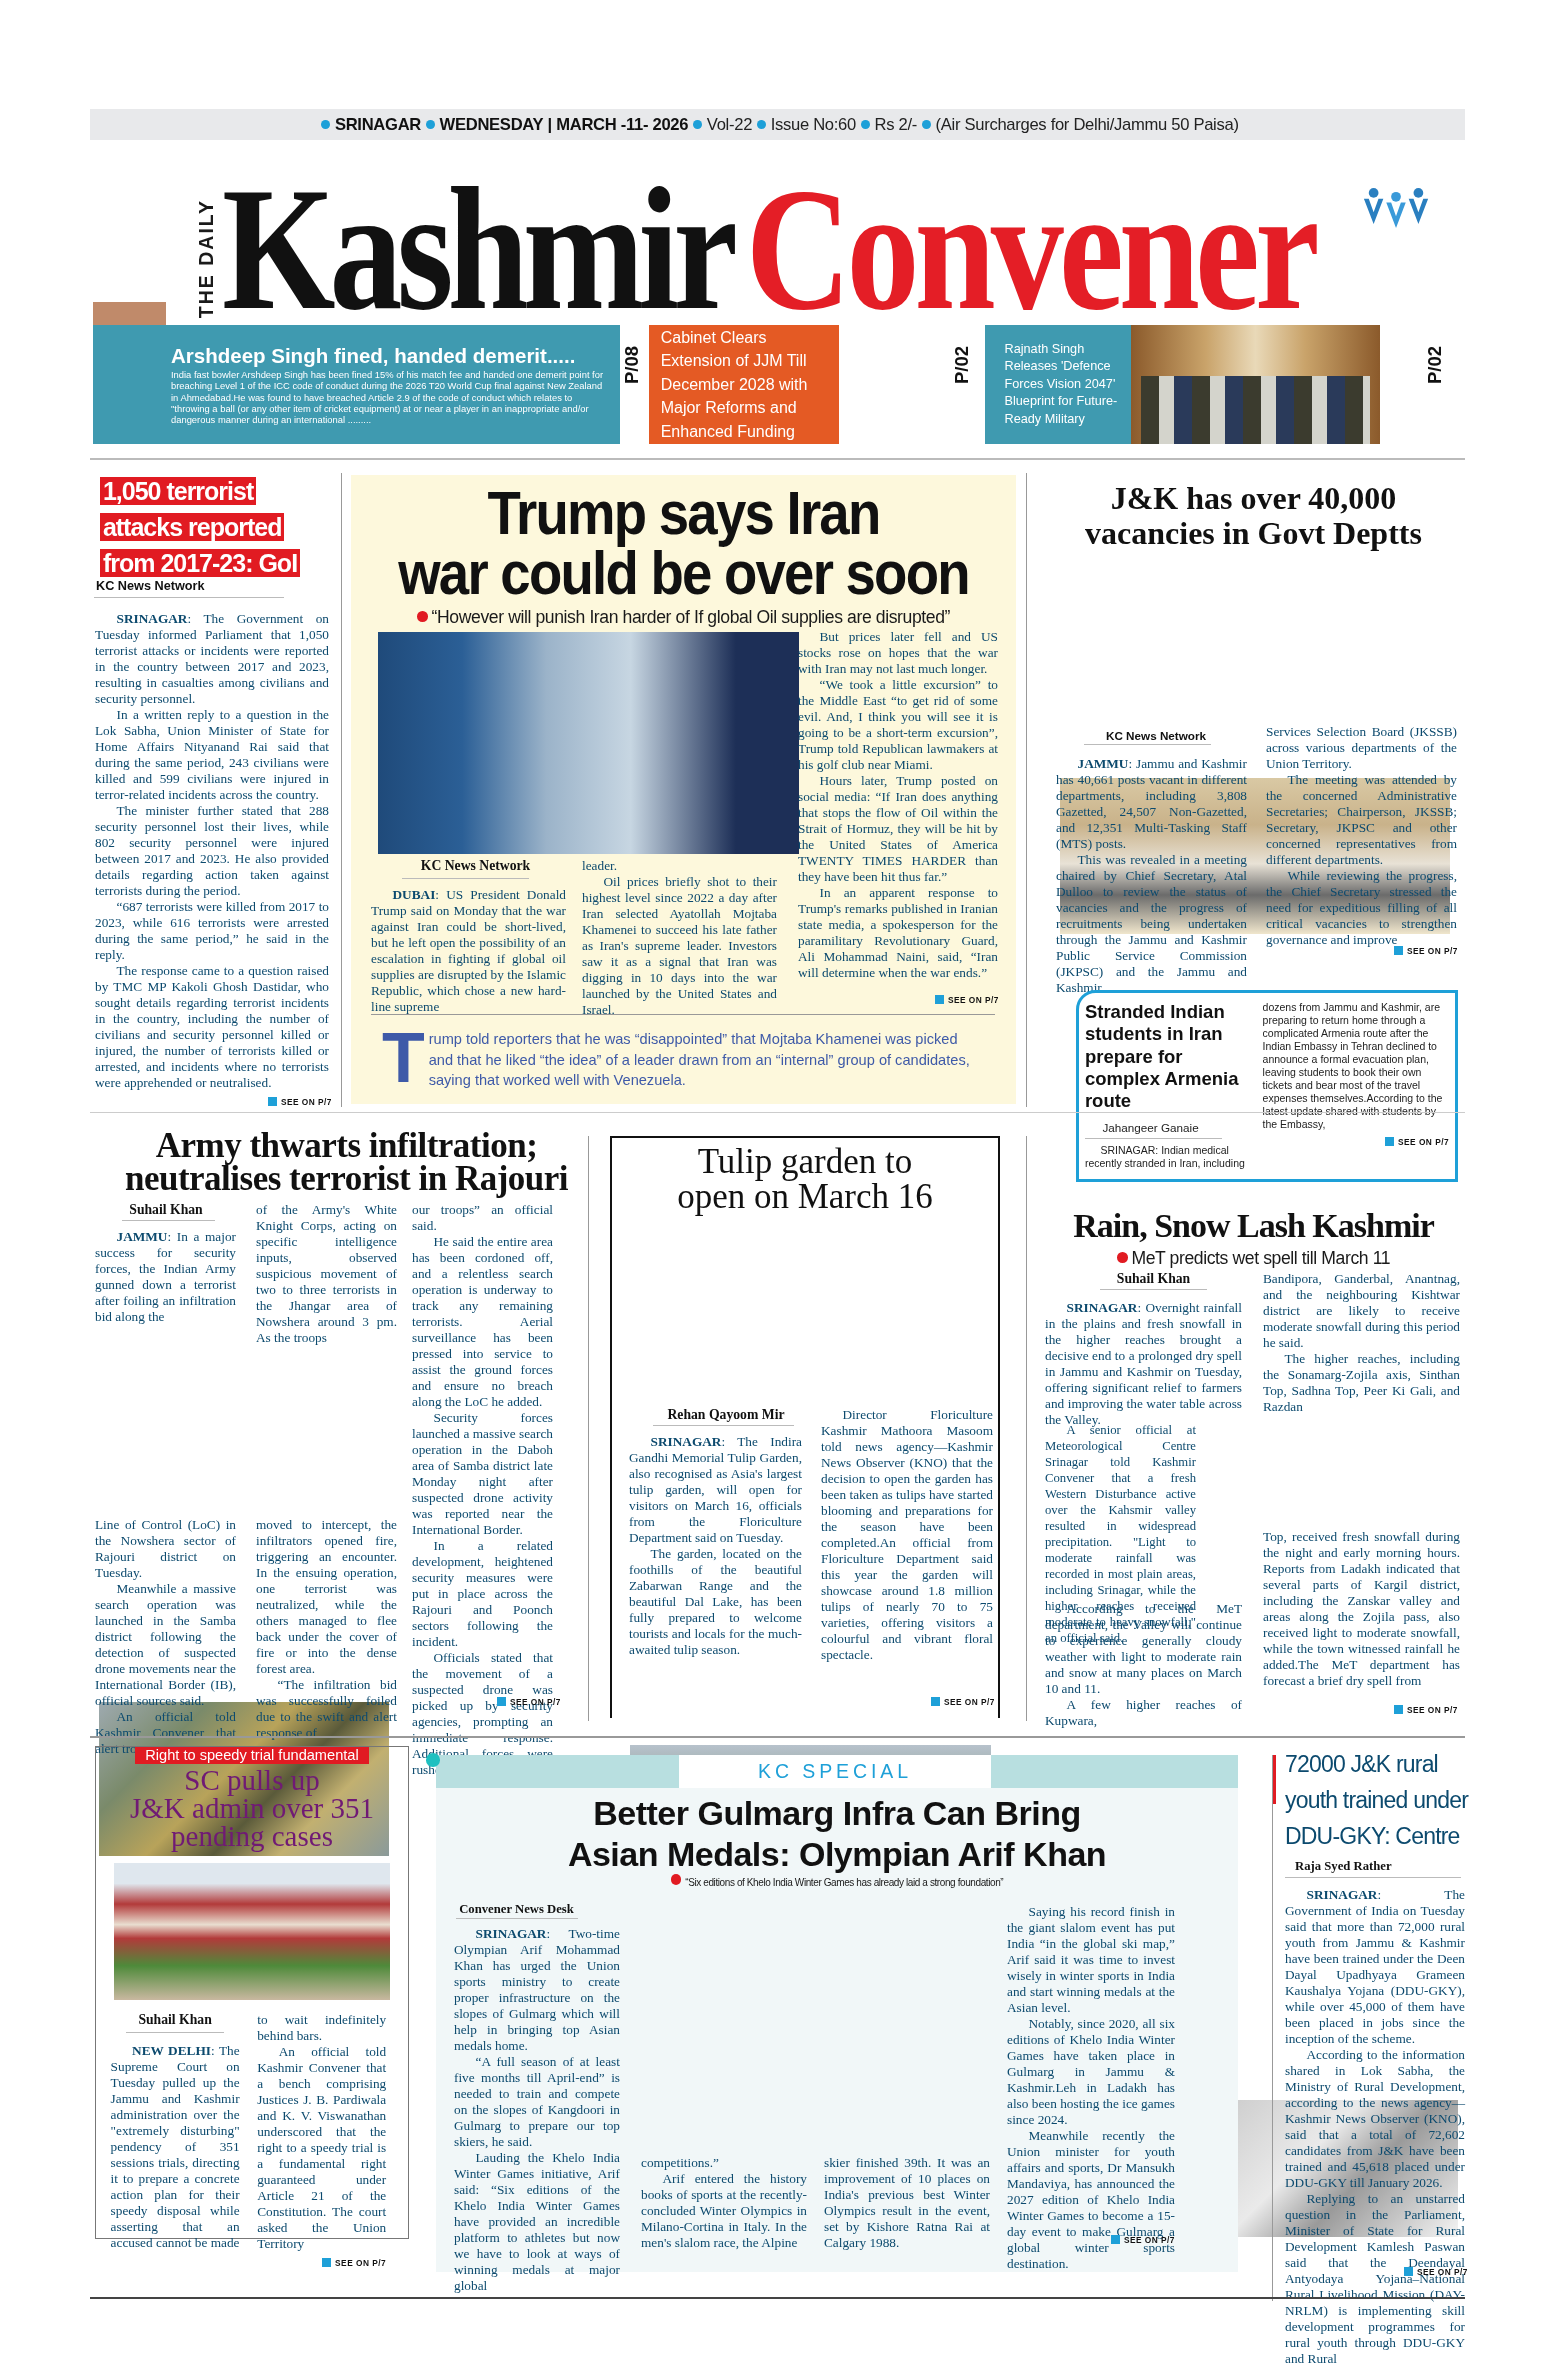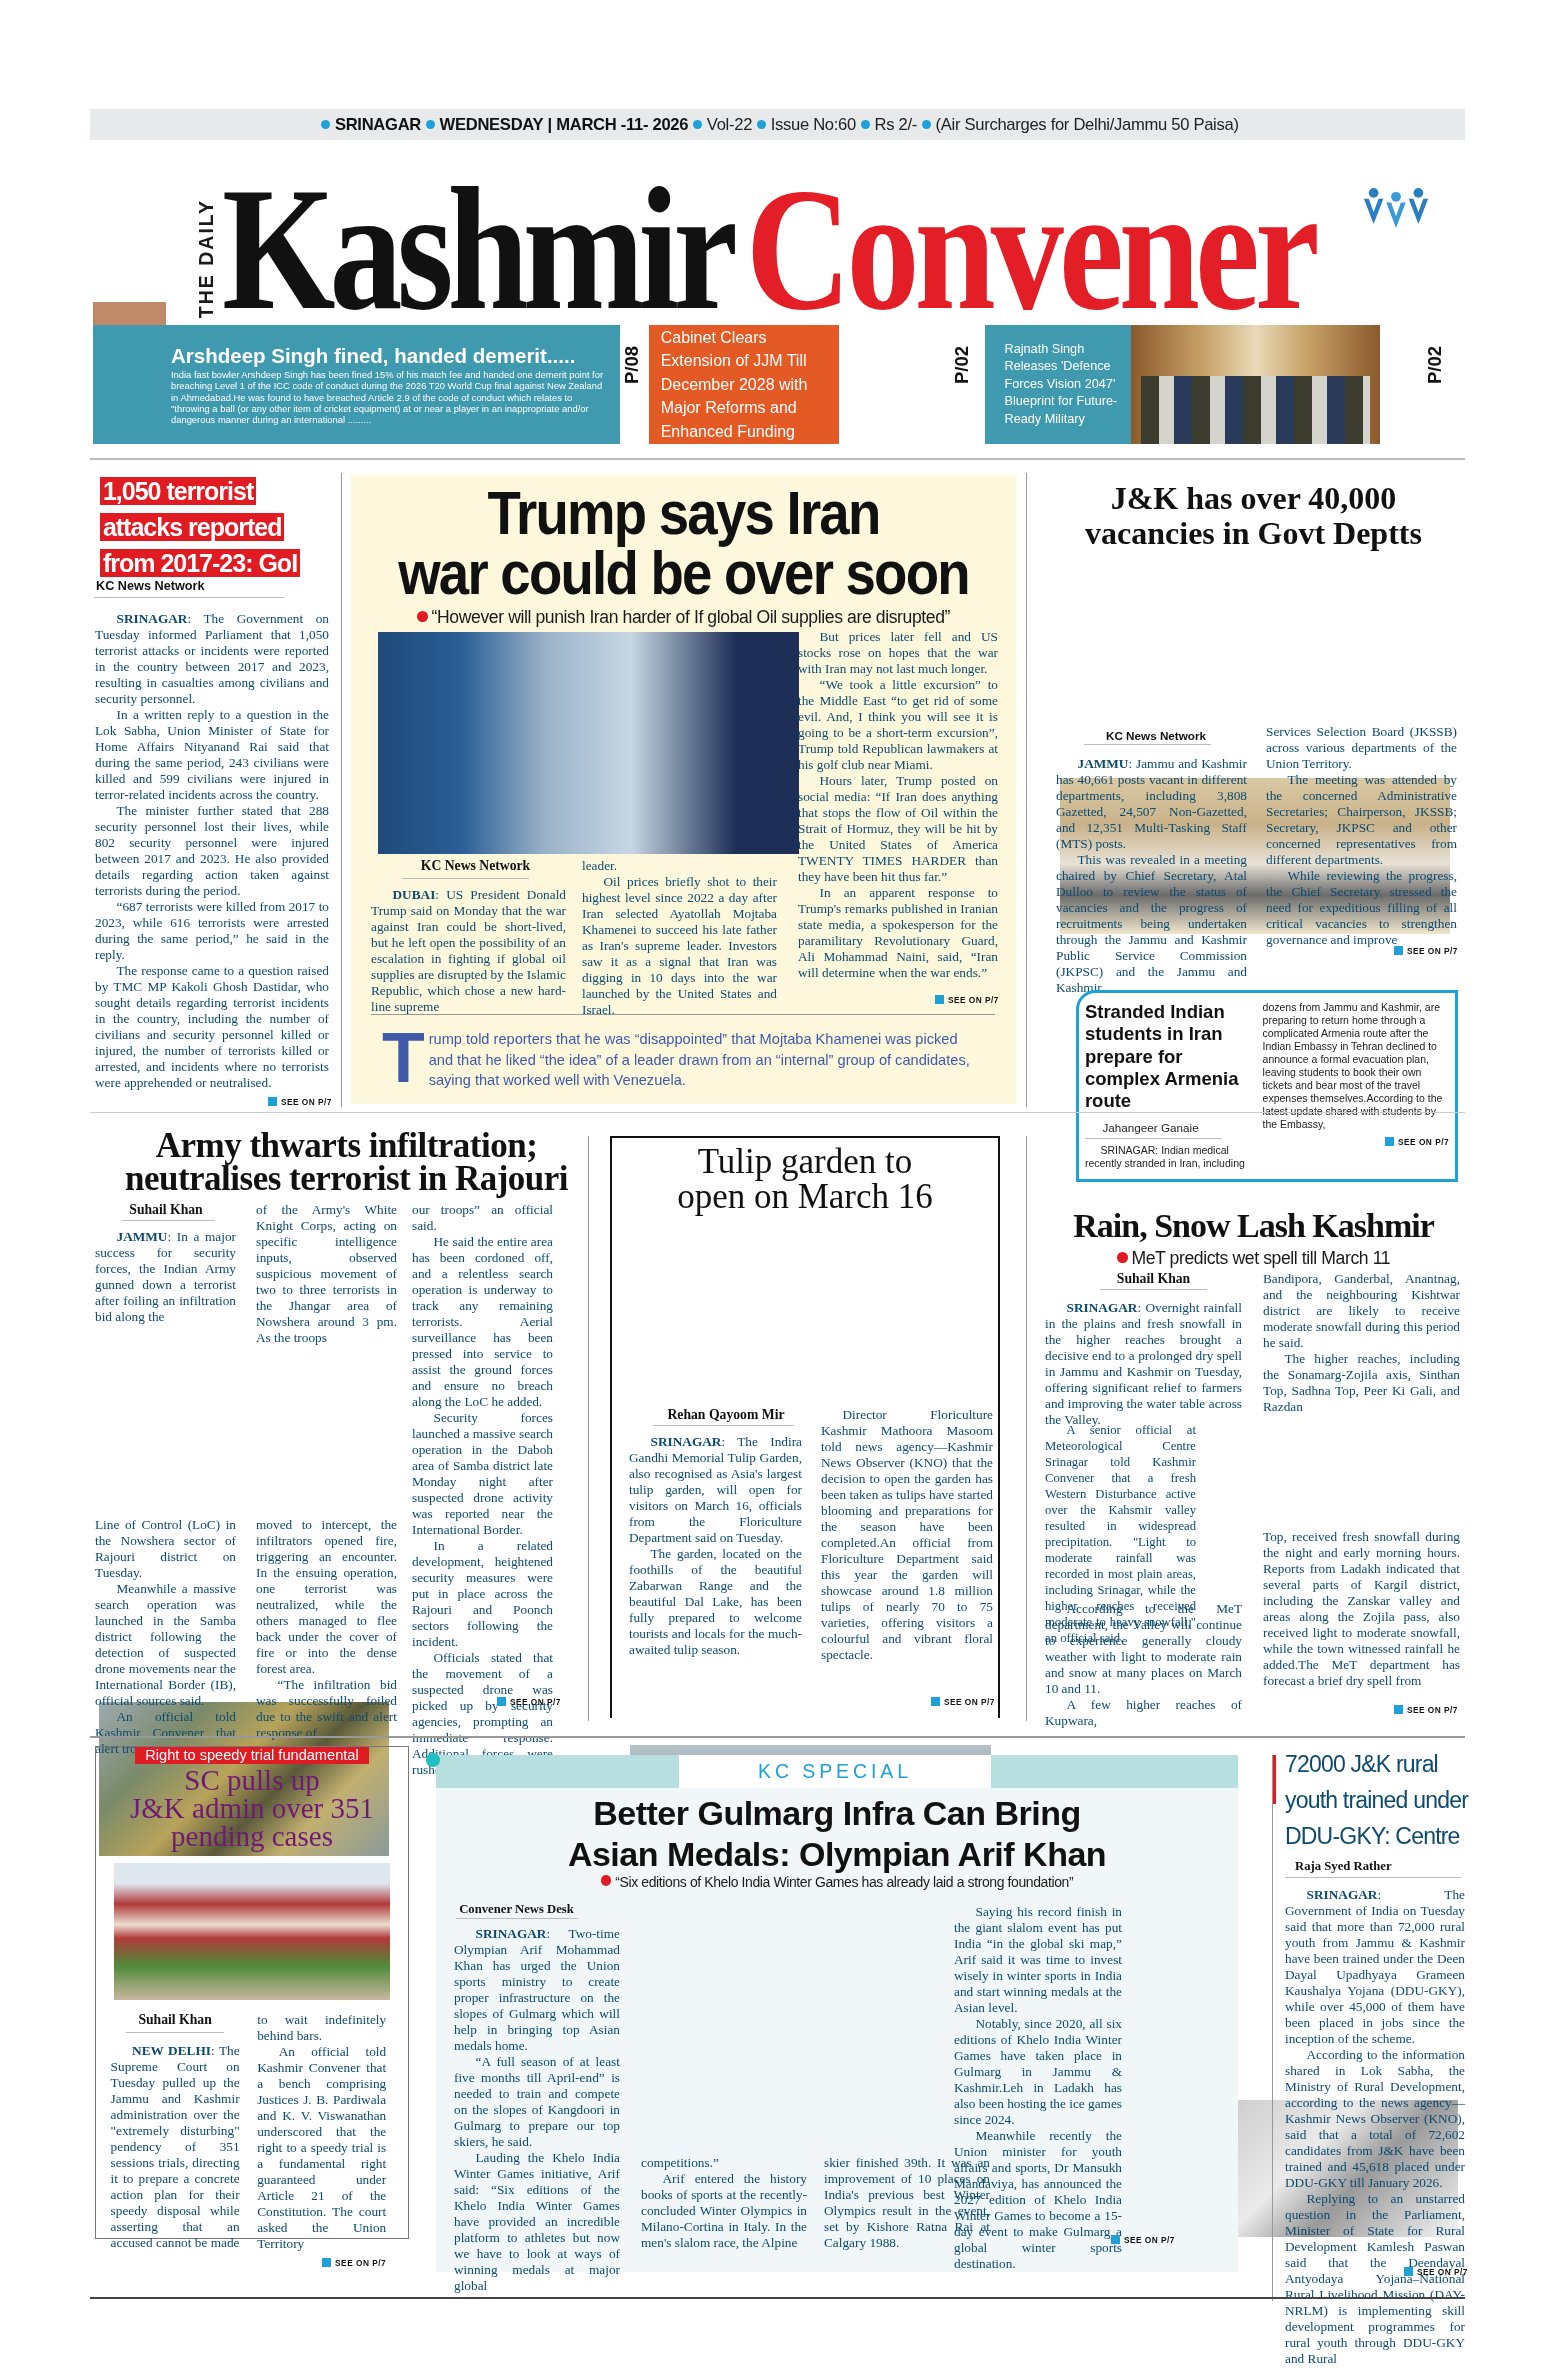--- a/index.html
+++ b/index.html
@@ -300,37 +300,37 @@
 </div>
 
 <div class="abs kc-box"></div>
 <div class="abs kc-band"></div>
 <div class="abs kc-tag">KC SPECIAL</div>
 <div class="abs" style="left:426px;top:1753px;width:13.7px;height:13.7px;border-radius:50%;background:#1ec0c0"></div>
 <div class="abs kc-h" style="left:436px;top:1793px;width:802px">
   <div>Better Gulmarg Infra Can Bring</div>
     <div>Asian Medals: Olympian Arif Khan</div>
 </div>
-<div class="abs sub" style="left:436px;top:1874px;width:802px;font-size:14px"><span>“Six editions of Khelo India Winter Games has already laid a strong foundation”</span></div>
+<div class="abs sub" style="left:436px;top:1874px;width:802px;font-size:10px"><span>“Six editions of Khelo India Winter Games has already laid a strong foundation”</span></div>
 <div class="abs byline" style="left:458px;top:1902px;width:117px;text-align:center;font-size:12.7px">Convener News Desk</div>
 <div class="abs hr" style="left:456px;top:1918px;width:122px;height:1px"></div>
 <div class="abs col" style="left:454px;top:1926px;width:166px">
   <p><b>SRINAGAR</b><span>: Two-time Olympian Arif Mohammad Khan has urged the Union sports ministry to create proper infrastructure on the slopes of Gulmarg which will help in bringing top Asian medals home.</span></p>
   <p>“A full season of at least five months till April-end” is needed to train and compete on the slopes of Kangdoori in Gulmarg to prepare our top skiers, he said.</p>
   <p>Lauding the Khelo India Winter Games initiative, Arif said: “Six editions of the Khelo India Winter Games have provided an incredible platform to athletes but now we have to look at ways of winning medals at major global</p>
 </div>
 
 <div class="abs col" style="left:641px;top:2155px;width:166px">
   <p style="text-indent:0">competitions.”</p>
   <p>Arif entered the history books of sports at the recently-concluded Winter Olympics in Milano-Cortina in Italy. In the men's slalom race, the Alpine</p>
 </div>
 <div class="abs col" style="left:824px;top:2155px;width:166px">
   <p style="text-indent:0">skier finished 39th. It was an improvement of 10 places on India's previous best Winter Olympics result in the event, set by Kishore Ratna Rai at Calgary 1988.</p>
 </div>
-<div class="abs col" style="left:954px;top:1904px;width:168px">
+<div class="abs col" style="left:1007px;top:1904px;width:168px">
   <p>Saying his record finish in the giant slalom event has put India “in the global ski map,” Arif said it was time to invest wisely in winter sports in India and start winning medals at the Asian level.</p>
   <p>Notably, since 2020, all six editions of Khelo India Winter Games have taken place in Gulmarg in Jammu &amp; Kashmir.Leh in Ladakh has also been hosting the ice games since 2024.</p>
   <p>Meanwhile recently the Union minister for youth affairs and sports, Dr Mansukh Mandaviya, has announced the 2027 edition of Khelo India Winter Games to become a 15-day event to make Gulmarg a global winter sports destination.</p>
 </div>
 <div class="abs see" style="left:1073px;top:2235px;width:102px">SEE ON P/7</div>
 
 <div class="abs redbar"></div>
 <div class="abs vr" style="left:1272px;top:1755px;height:546px"></div>
 <div class="abs ddu-h" style="left:1285px;top:1746px;width:185px">
   <div>72000 J&amp;K rural</div>

